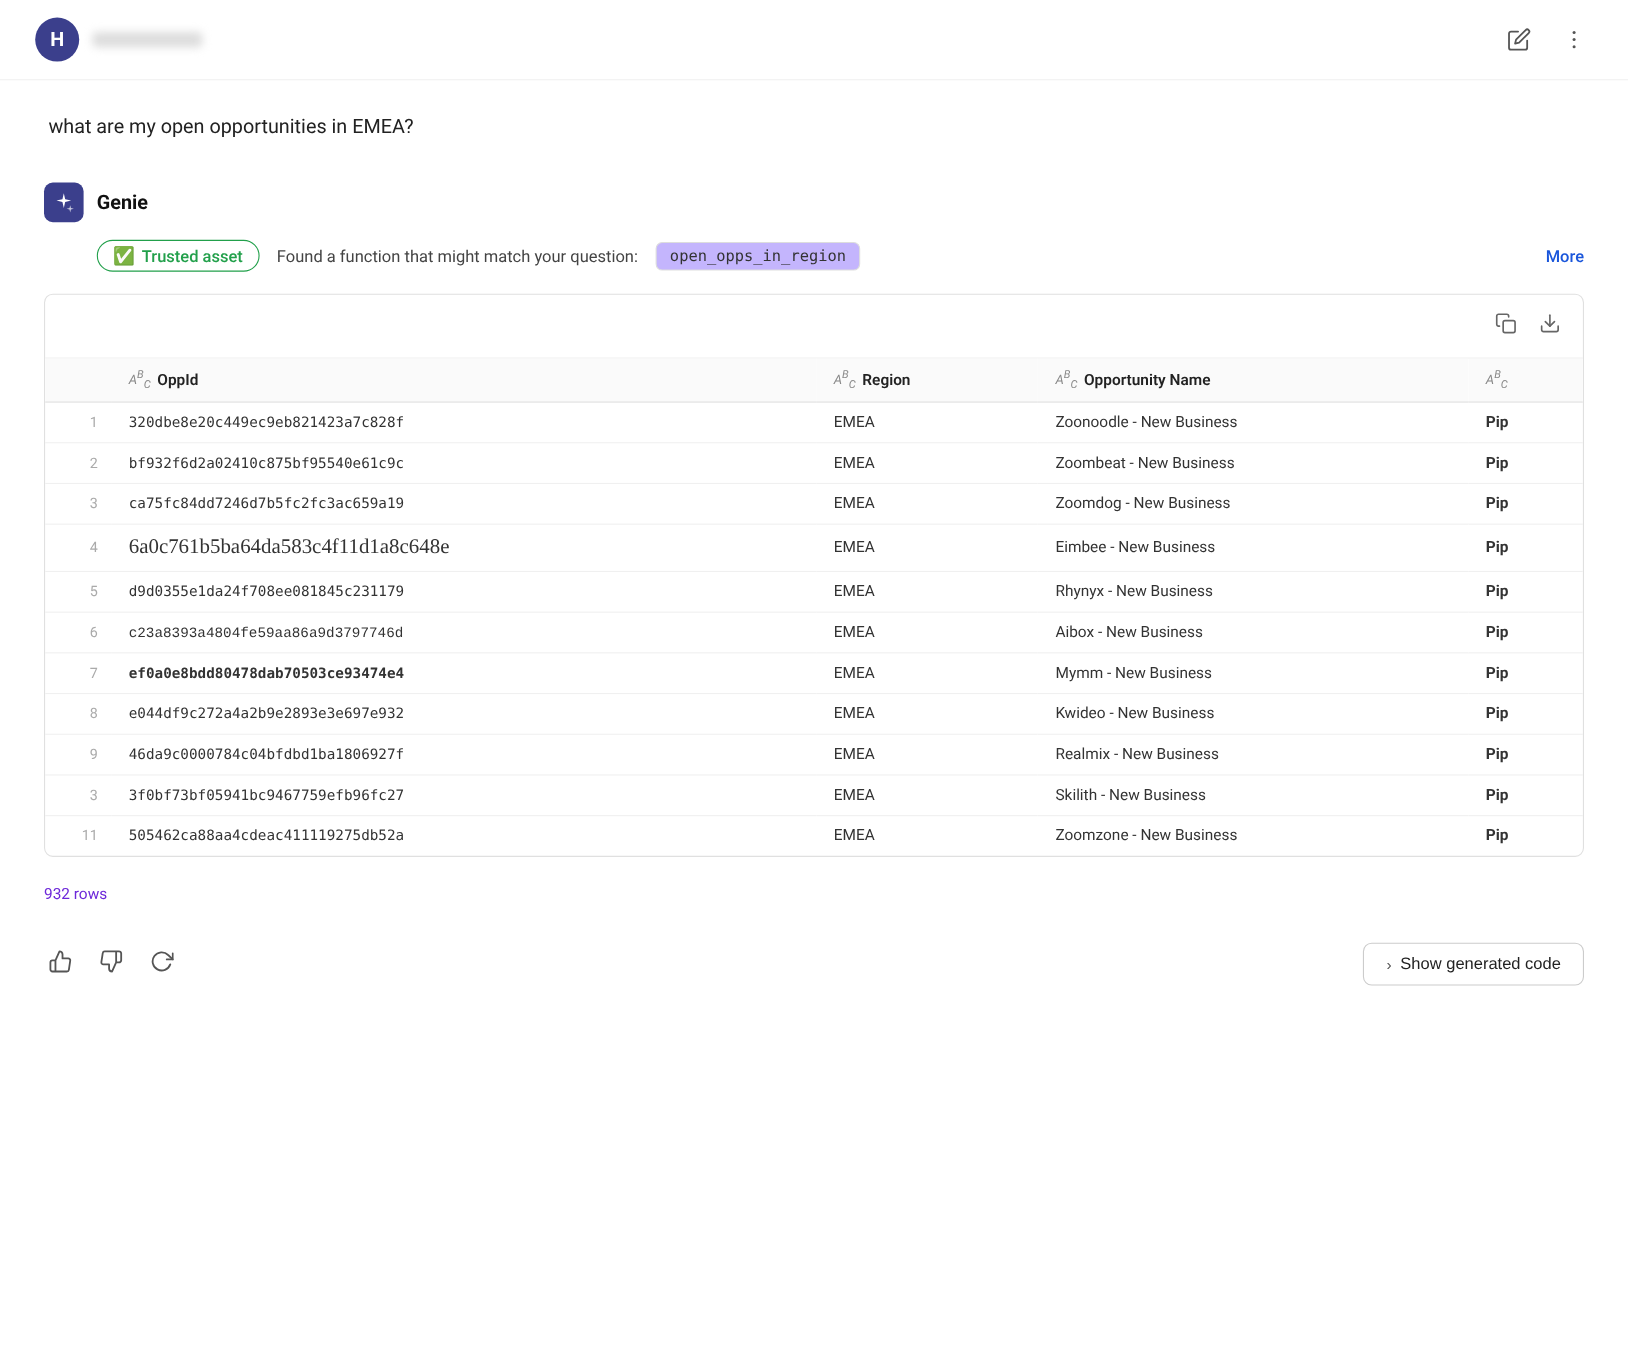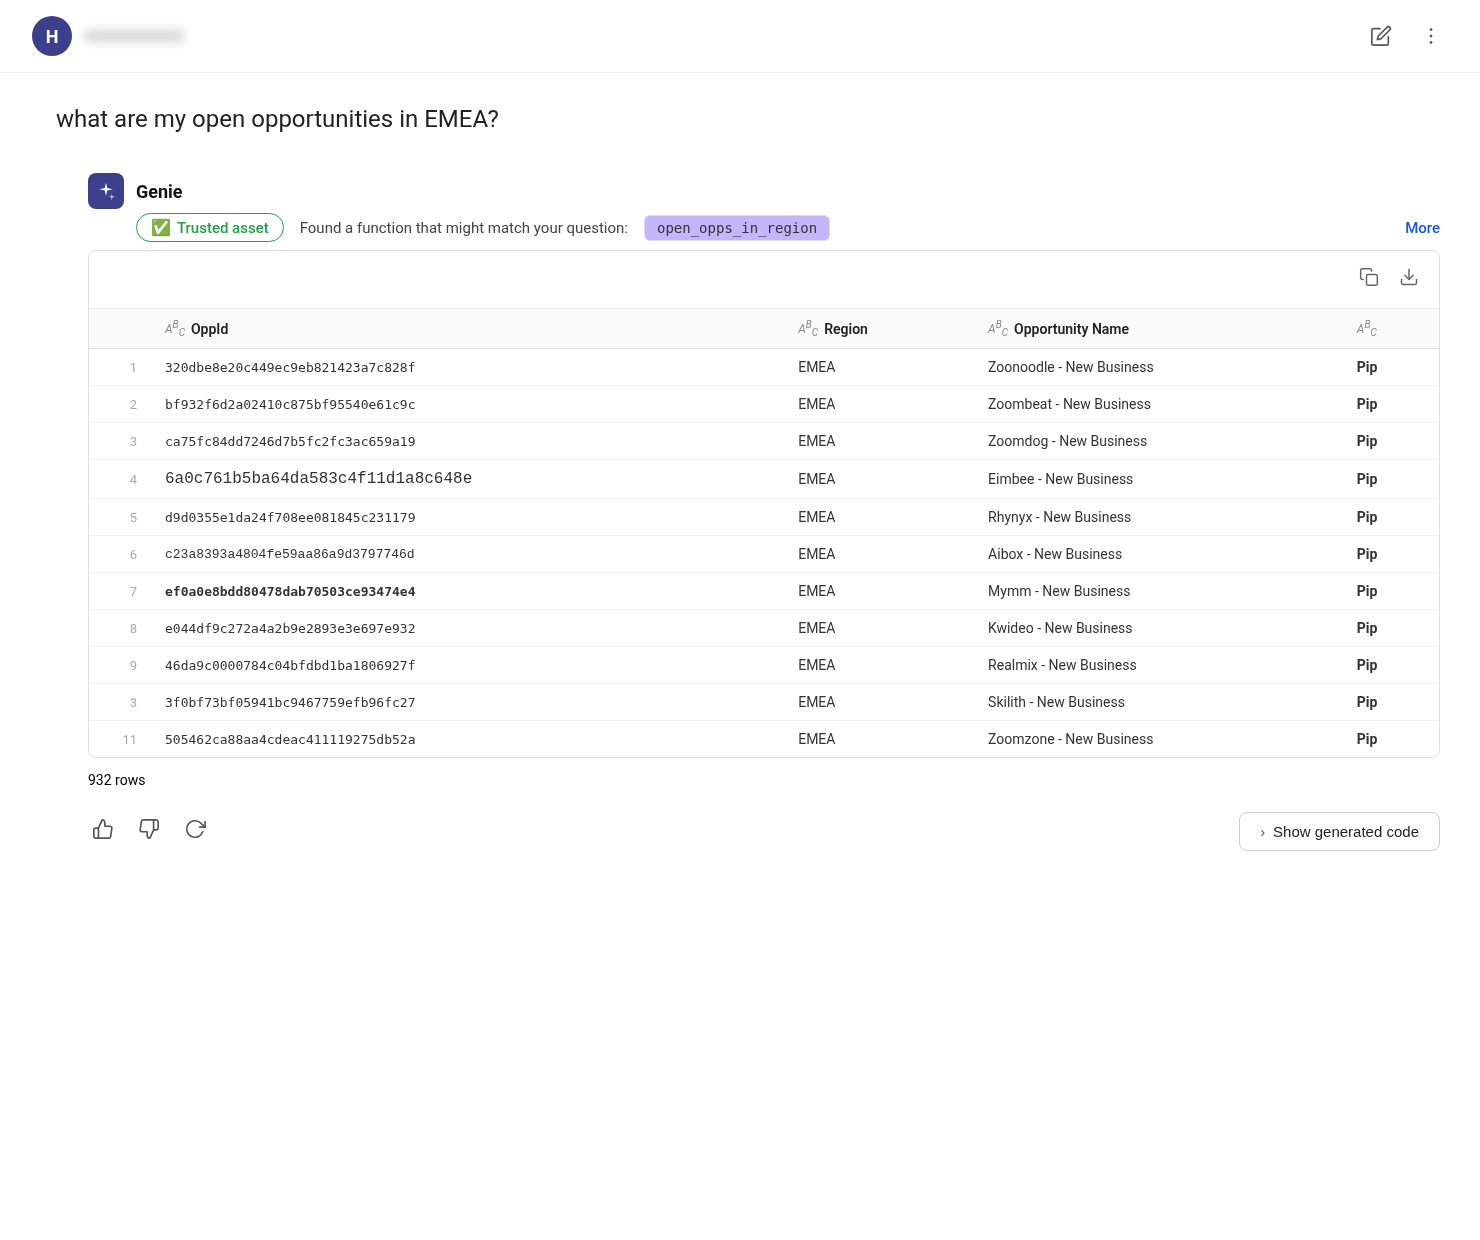--- a/index.html
+++ b/index.html
@@ -63,31 +63,30 @@
       display: flex;
       align-items: center;
       justify-content: center;
     }
 
     .main-content {
       padding: 32px 40px;
     }
 
     .user-question {
-      font-size: 24px;
+      font-size: 18px;
       color: #222;
       margin-bottom: 40px;
-      margin-left: 16px;
+      margin-left: 4px;
     }
 
     .genie-section {
       display: flex;
       flex-direction: column;
-      gap: 4px;
-      margin-left: 48px;
+      gap: 16px;
     }
 
     .genie-header {
       display: flex;
       align-items: center;
       gap: 12px;
     }
 
     .genie-icon {
       width: 36px;
@@ -241,21 +240,21 @@
     tbody td.truncated {
       max-width: 80px;
       overflow: hidden;
       text-overflow: clip;
       white-space: nowrap;
       font-weight: bold;
     }
 
     .row-count {
       font-size: 14px;
-      color: #000000;
+      color: #6d28d9;
       margin-top: 10px;
     }
 
     .bottom-bar {
       display: flex;
       align-items: center;
       justify-content: space-between;
       margin-top: 20px;
     }
 
@@ -411,21 +410,21 @@
             </tr>
             <tr>
               <td class="row-num">3</td>
               <td style="font-family: monospace; font-size: 13px;">ca75fc84dd7246d7b5fc2fc3ac659a19</td>
               <td>EMEA</td>
               <td>Zoomdog - New Business</td>
               <td class="truncated" style="max-width: 60px; overflow: hidden; white-space: nowrap;">Pip</td>
             </tr>
             <tr>
               <td class="row-num">4</td>
-              <td style="font-family: Liberation Mono, monospace; font-size: 16px;">6a0c761b5ba64da583c4f11d1a8c648e</td>
+              <td style="font-family: Liberation Serif, serif; font-size: 19px;">6a0c761b5ba64da583c4f11d1a8c648e</td>
               <td>EMEA</td>
               <td>Eimbee - New Business</td>
               <td class="truncated" style="max-width: 60px; overflow: hidden; white-space: nowrap;">Pip</td>
             </tr>
             <tr>
               <td class="row-num">5</td>
               <td style="font-family: monospace; font-size: 13px;">d9d0355e1da24f708ee081845c231179</td>
               <td>EMEA</td>
               <td>Rhynyx - New Business</td>
               <td class="truncated" style="max-width: 60px; overflow: hidden; white-space: nowrap;">Pip</td>

